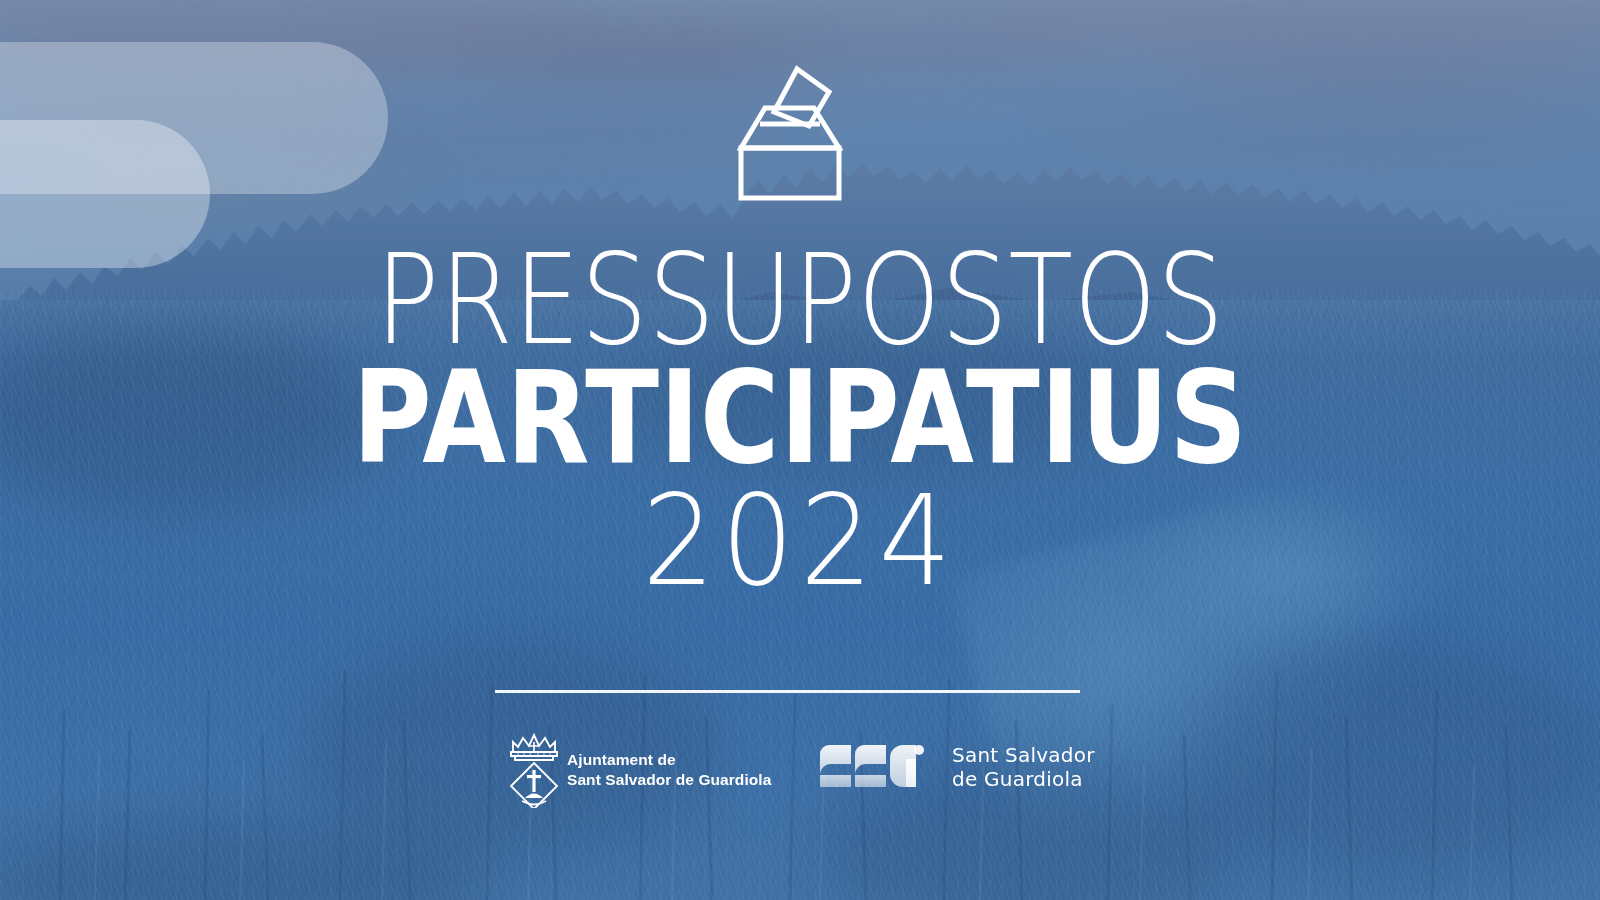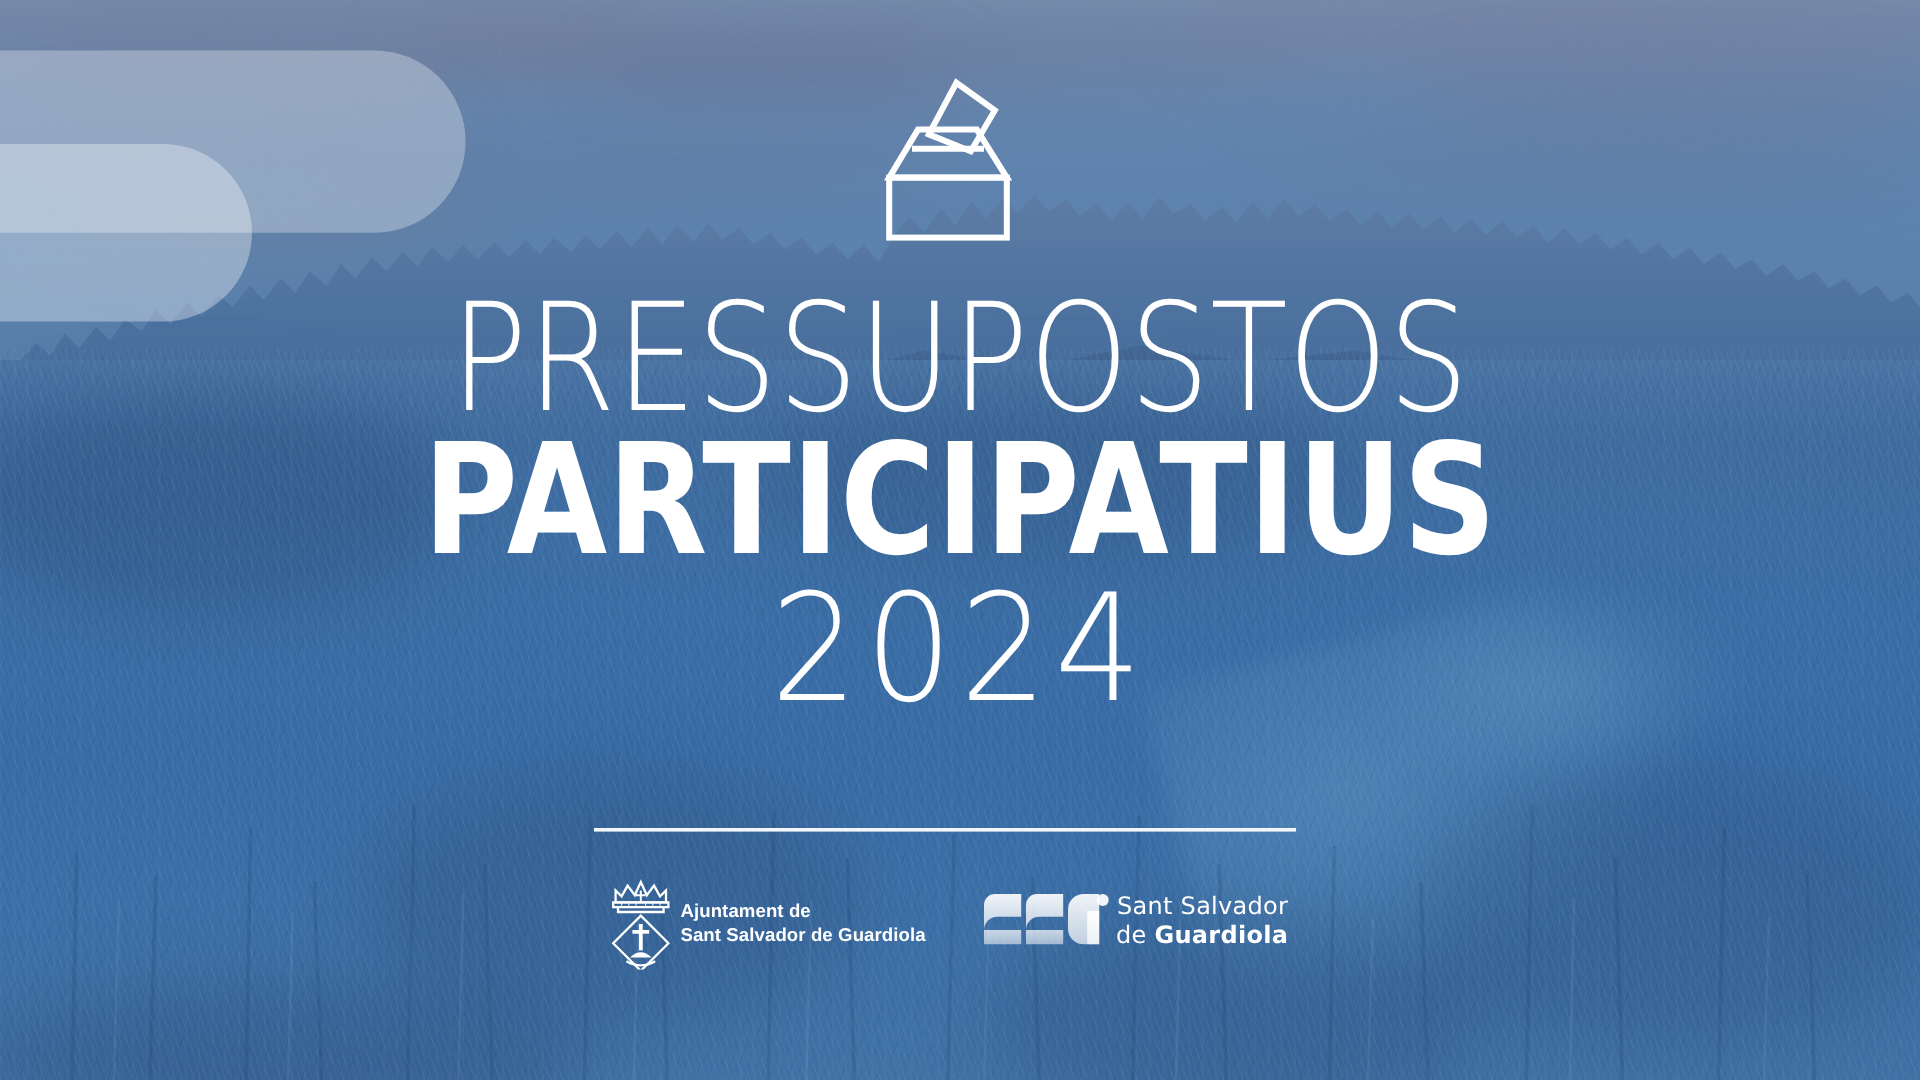--- a/index.html
+++ b/index.html
@@ -146,29 +146,28 @@
     color:#ffffff;font-weight:700;font-size:15.5px;line-height:1.28;
     letter-spacing:.005em;
     white-space:nowrap;
     font-family:"Liberation Sans",sans-serif;
   }
 
   .ssg{position:absolute;left:820px;top:20px;width:250px;height:56px;}
   .ssg-mark{position:absolute;left:0;top:3px;width:104px;height:42px;}
   .ssg-mark svg{display:block;}
   .ssg-text{
-    position:absolute;left:110px;top:1px;
+    position:absolute;left:132px;top:1px;
     color:#ffffff;font-size:20px;line-height:1.22;
     letter-spacing:.012em;
     white-space:nowrap;
     font-family:"DejaVu Sans","Liberation Sans",sans-serif;
     font-weight:400;
-    text-align:right;
-  }
-  .ssg-text .b{font-weight:700;}
+  }
+  .ssg-text .b{font-weight:400;}
 </style>
 </head>
 <body>
 
 <div id="poster">
 
   <div class="bg-layer">
 
     <div class="sky"></div>
     <div class="cloudband cb1"></div>

